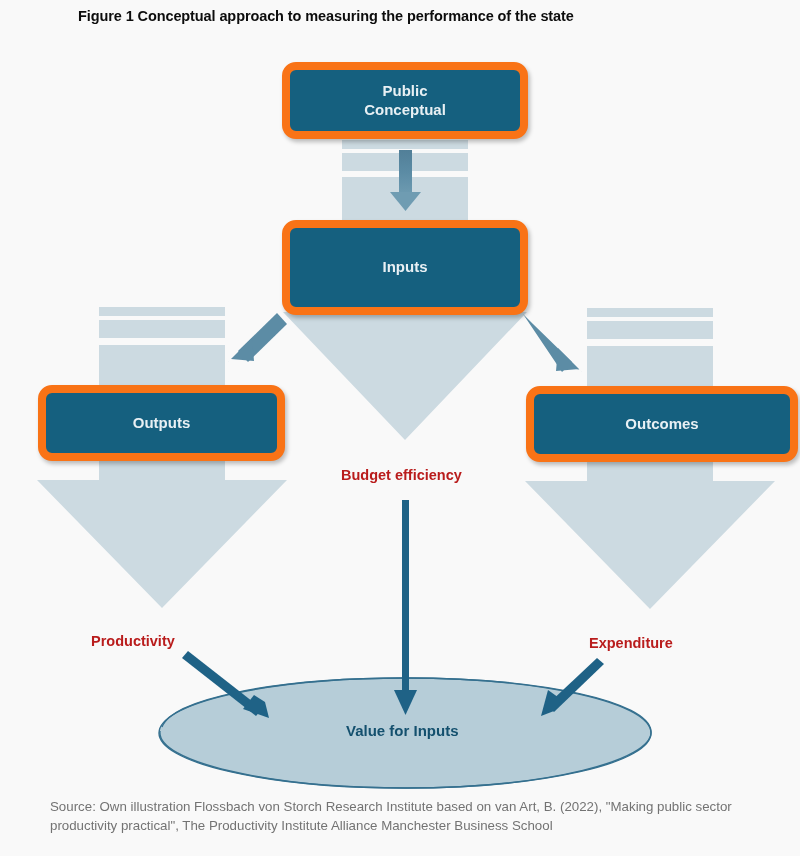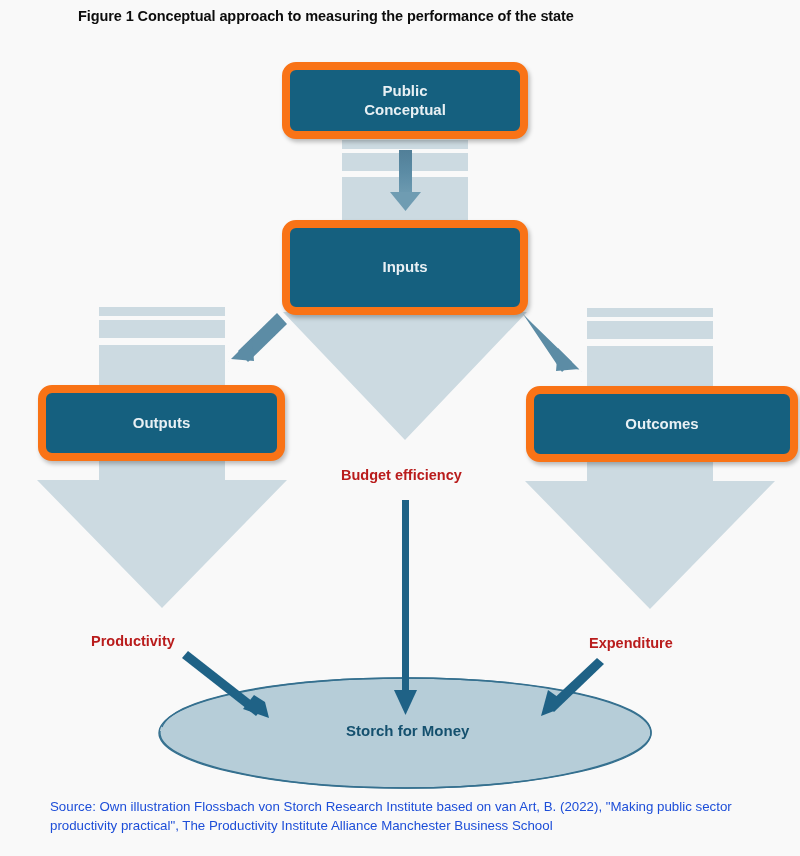--- a/index.html
+++ b/index.html
@@ -79,21 +79,21 @@
     font-size: 15px;
     white-space: nowrap;
   }
   .source-note {
     position: absolute;
     left: 50px;
     top: 797px;
     width: 722px;
     font-size: 13.3px;
     line-height: 1.45;
-    color: #1d4ed8;
+    color: #737373;
   }
 </style>
 </head>
 <body>
 
 <div id="figure-root">
 
   <div class="fig-title">Figure 1 Conceptual approach to measuring the performance of the state</div>
 
   <svg class="diagram-svg" viewBox="0 0 800 856">
@@ -190,17 +190,17 @@
   <div class="node-box" id="box-outcomes">
     <span>Outcomes</span>
   </div>
 
   <div class="edge-label" id="label-budget-efficiency">Budget efficiency</div>
 
   <div class="edge-label" id="label-productivity">Productivity</div>
 
   <div class="edge-label" id="label-performance">Expenditure</div>
 
-  <div id="label-value-for-money">Storch for Money</div>
+  <div id="label-value-for-money">Value for Inputs</div>
 
   <div class="source-note">Source: Own illustration Flossbach von Storch Research Institute based on van Art, B. (2022), "Making public sector productivity practical", The Productivity Institute Alliance Manchester Business School</div>
 
 </div>
 
 </body></html>

